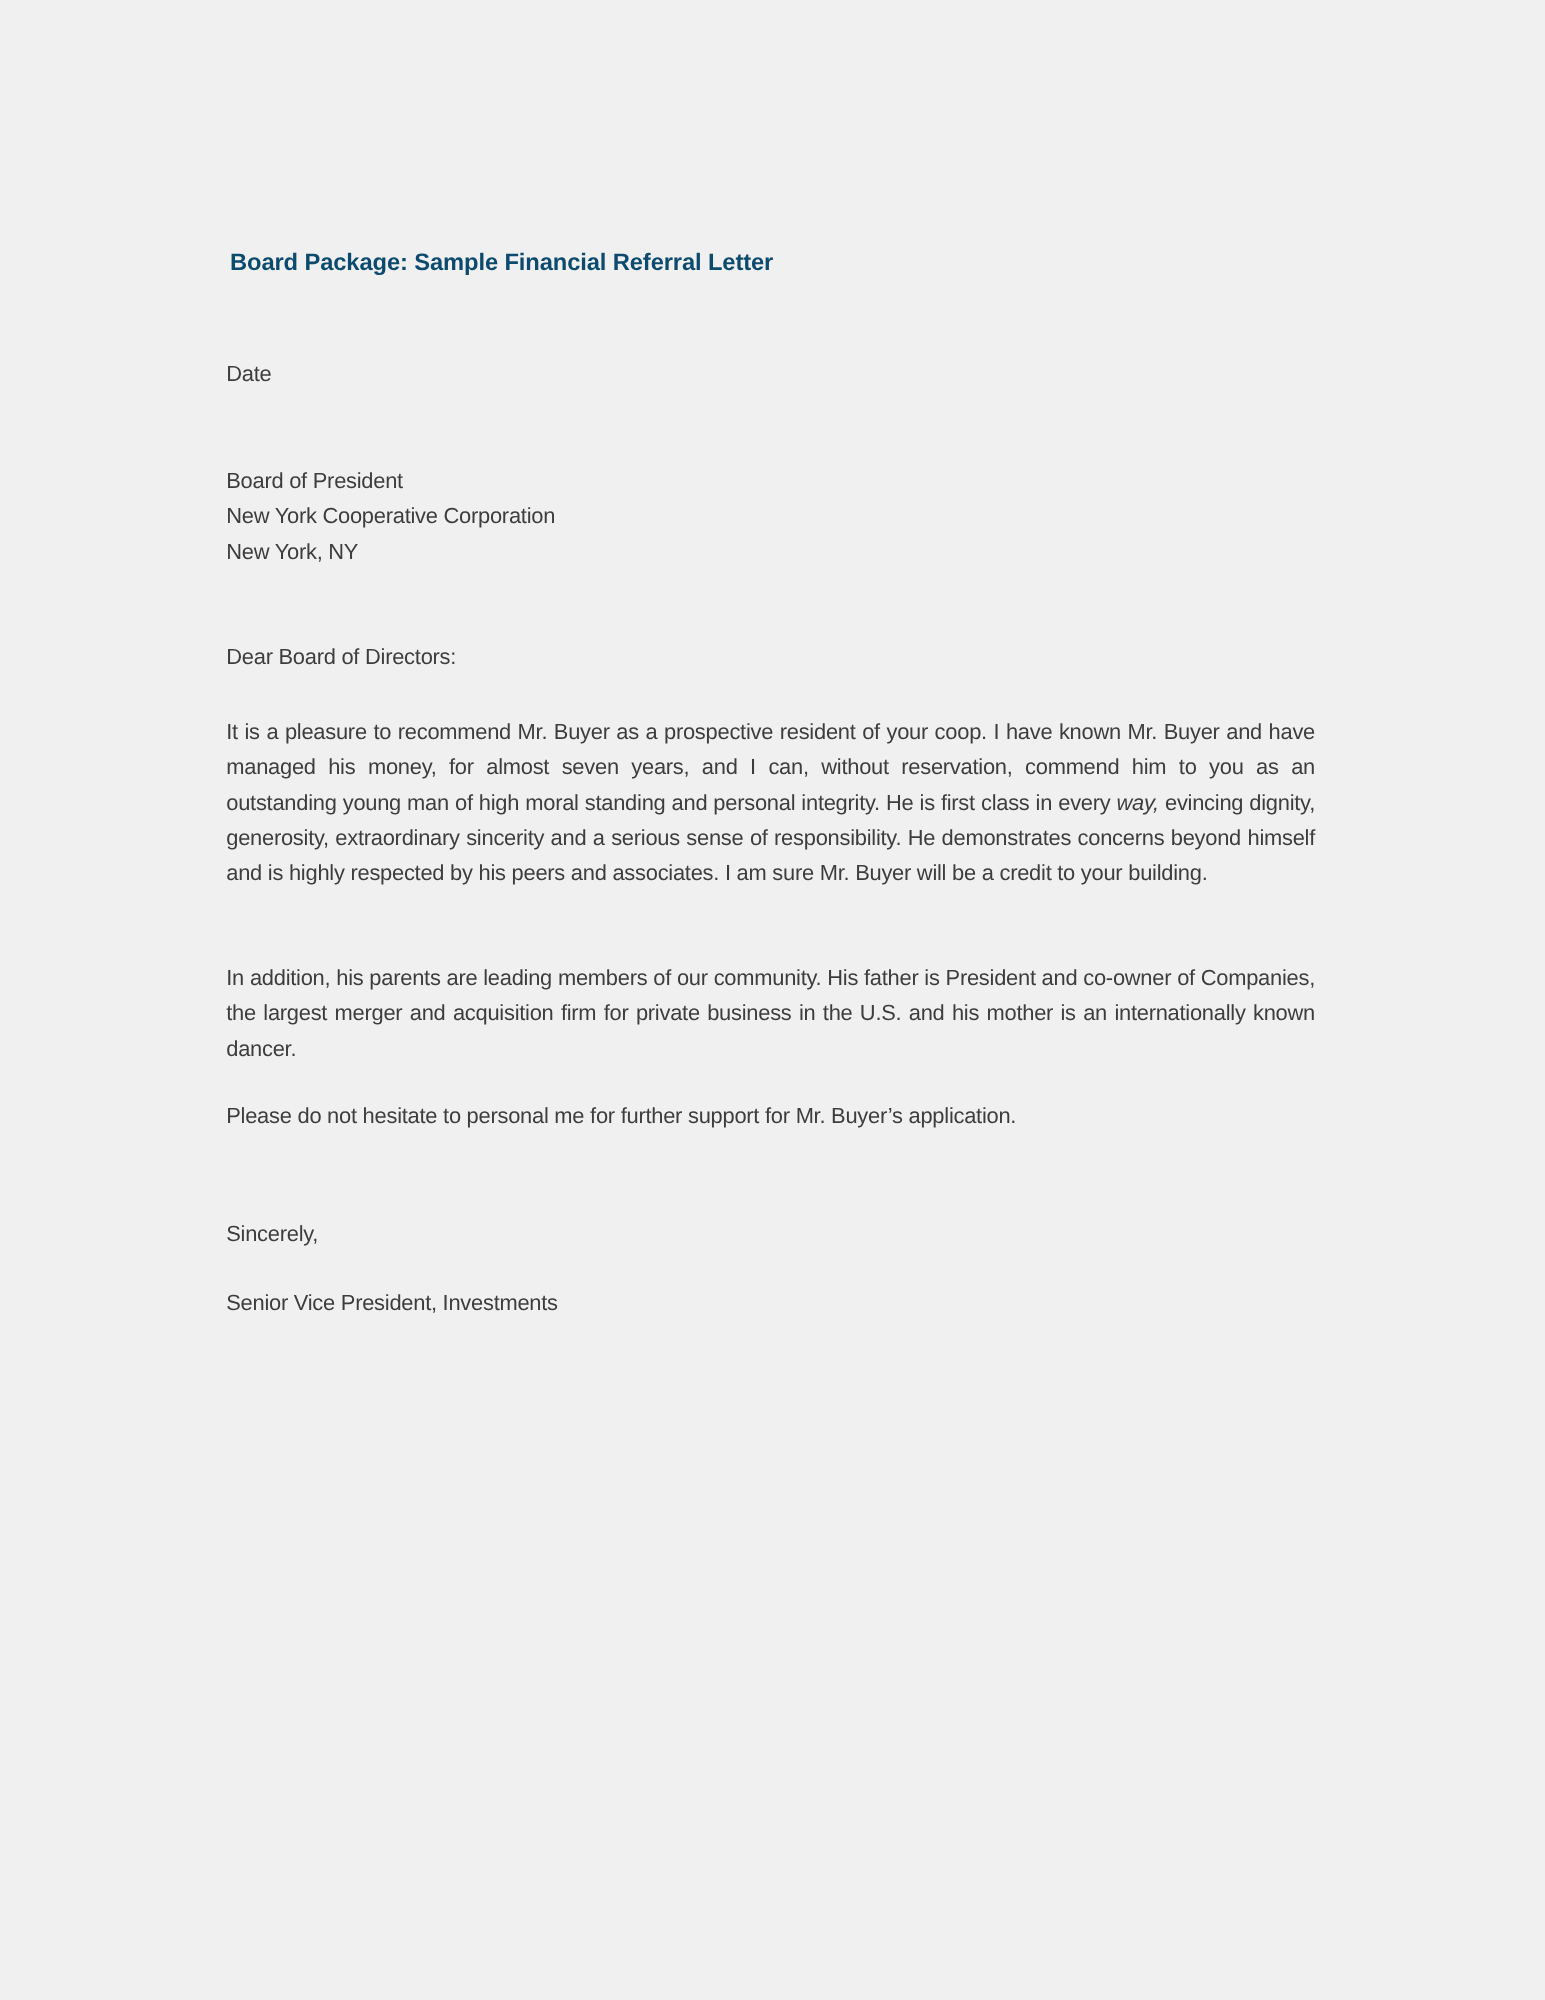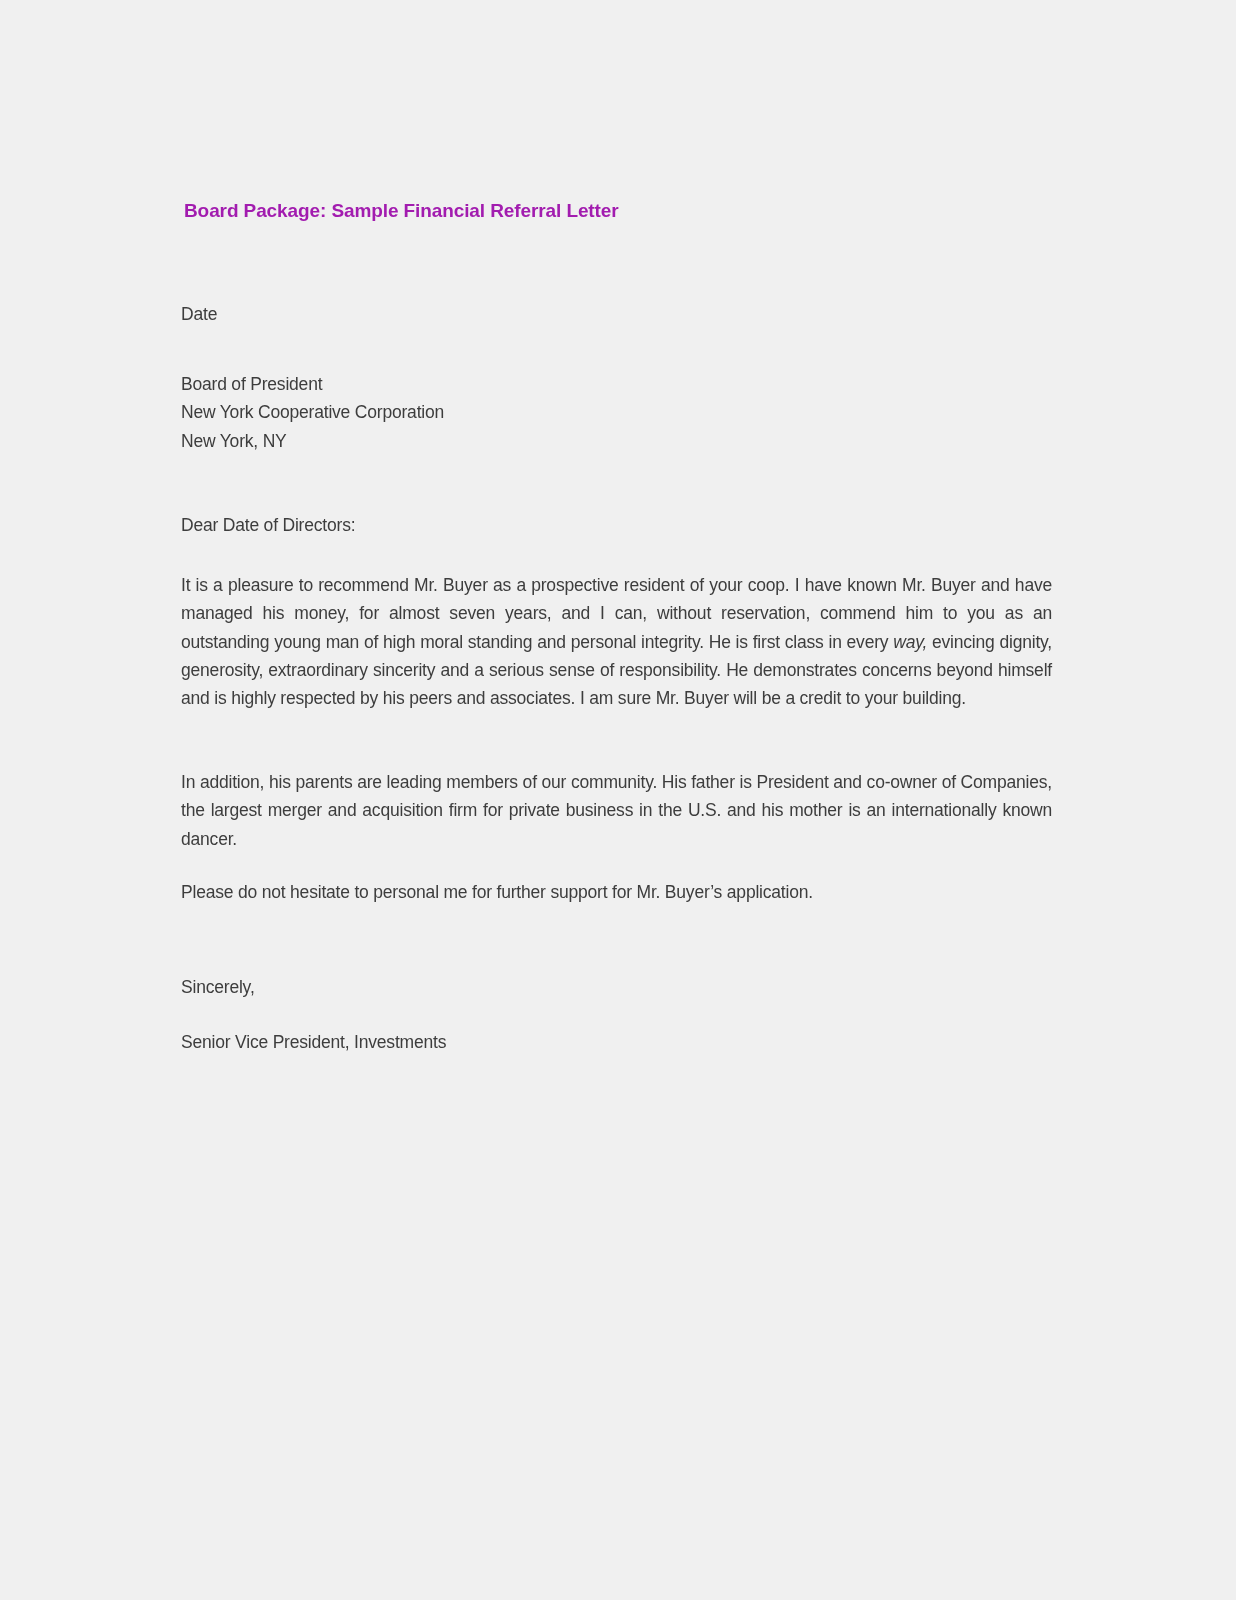--- a/index.html
+++ b/index.html
@@ -21,42 +21,42 @@
     font-size: 17.5px;
     letter-spacing: -0.2px;
     line-height: 28.3px;
     color: #3d3d3d;
   }
   .title {
     left: 184px;
     font-size: 19px;
     font-weight: bold;
     letter-spacing: -0.1px;
-    color: #a21caf;
+    color: #0c4a6e;
   }
   .justified { text-align: justify; }
   .italic { font-style: italic; }
   .line { display: block; }
 </style>
 </head>
 <body>
 
 <div class="page">
 
   <div class="block title" style="top:197px">Board Package: Sample Financial Referral Letter</div>
 
-  <div class="block" style="top:300px">Date</div>
+  <div class="block" style="top:285px">Date</div>
 
   <div class="block" style="top:370px">
     <span class="line">Board of President</span>
     <span class="line">New York Cooperative Corporation</span>
     <span class="line">New York, NY</span>
   </div>
 
-  <div class="block" style="top:511px">Dear Date of Directors:</div>
+  <div class="block" style="top:511px">Dear Board of Directors:</div>
 
   <div class="block justified" style="top:571px">
     <span>It is a pleasure to recommend Mr. Buyer as a prospective resident of your coop. I have known Mr. Buyer and have managed his money, for almost seven years, and I can, without reservation, commend him to you as an outstanding young man of high moral standing and personal integrity. He is first class in every </span><span class="italic">way,</span><span> evincing dignity, generosity, extraordinary sincerity and a serious sense of responsibility. He demonstrates concerns beyond himself and is highly respected by his peers and associates. I am sure Mr. Buyer will be a credit to your building.</span>
   </div>
 
   <div class="block justified" style="top:768px">In addition, his parents are leading members of our community. His father is President and co-owner of Companies, the largest merger and acquisition firm for private business in the U.S. and his mother is an internationally known dancer.</div>
 
   <div class="block" style="top:878px">Please do not hesitate to personal me for further support for Mr. Buyer’s application.</div>
 
   <div class="block" style="top:973px">Sincerely,</div>

